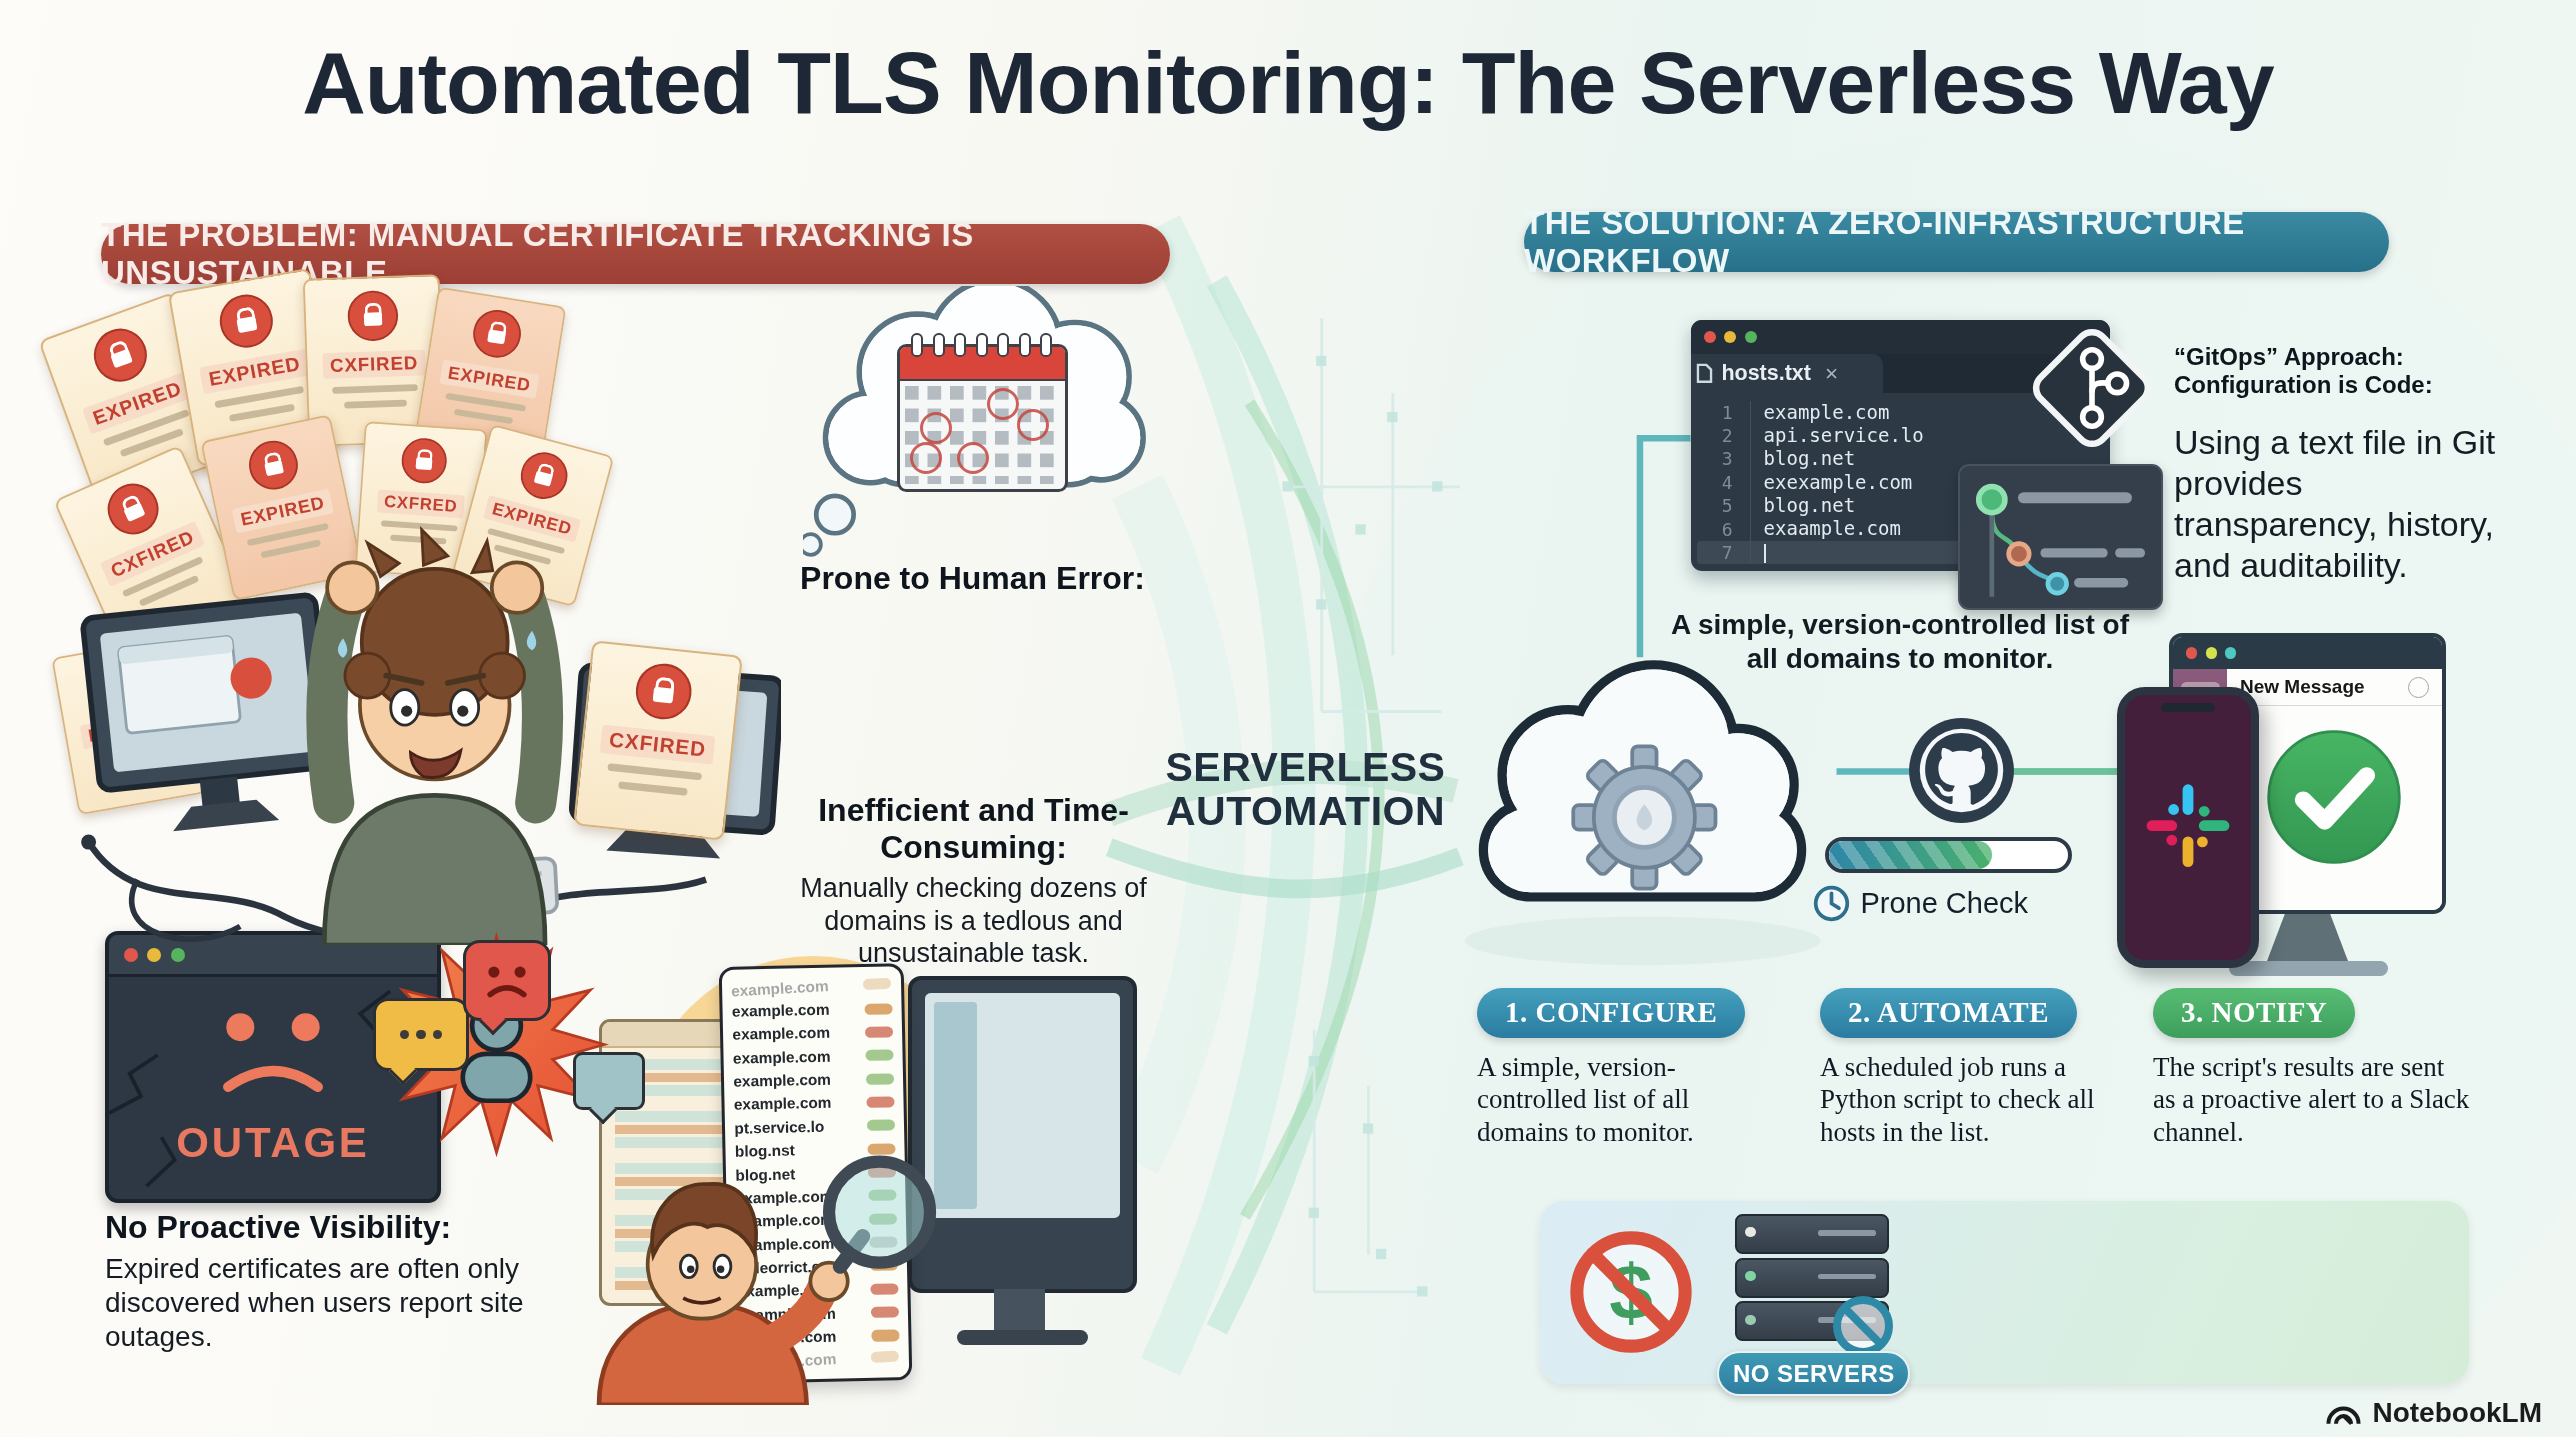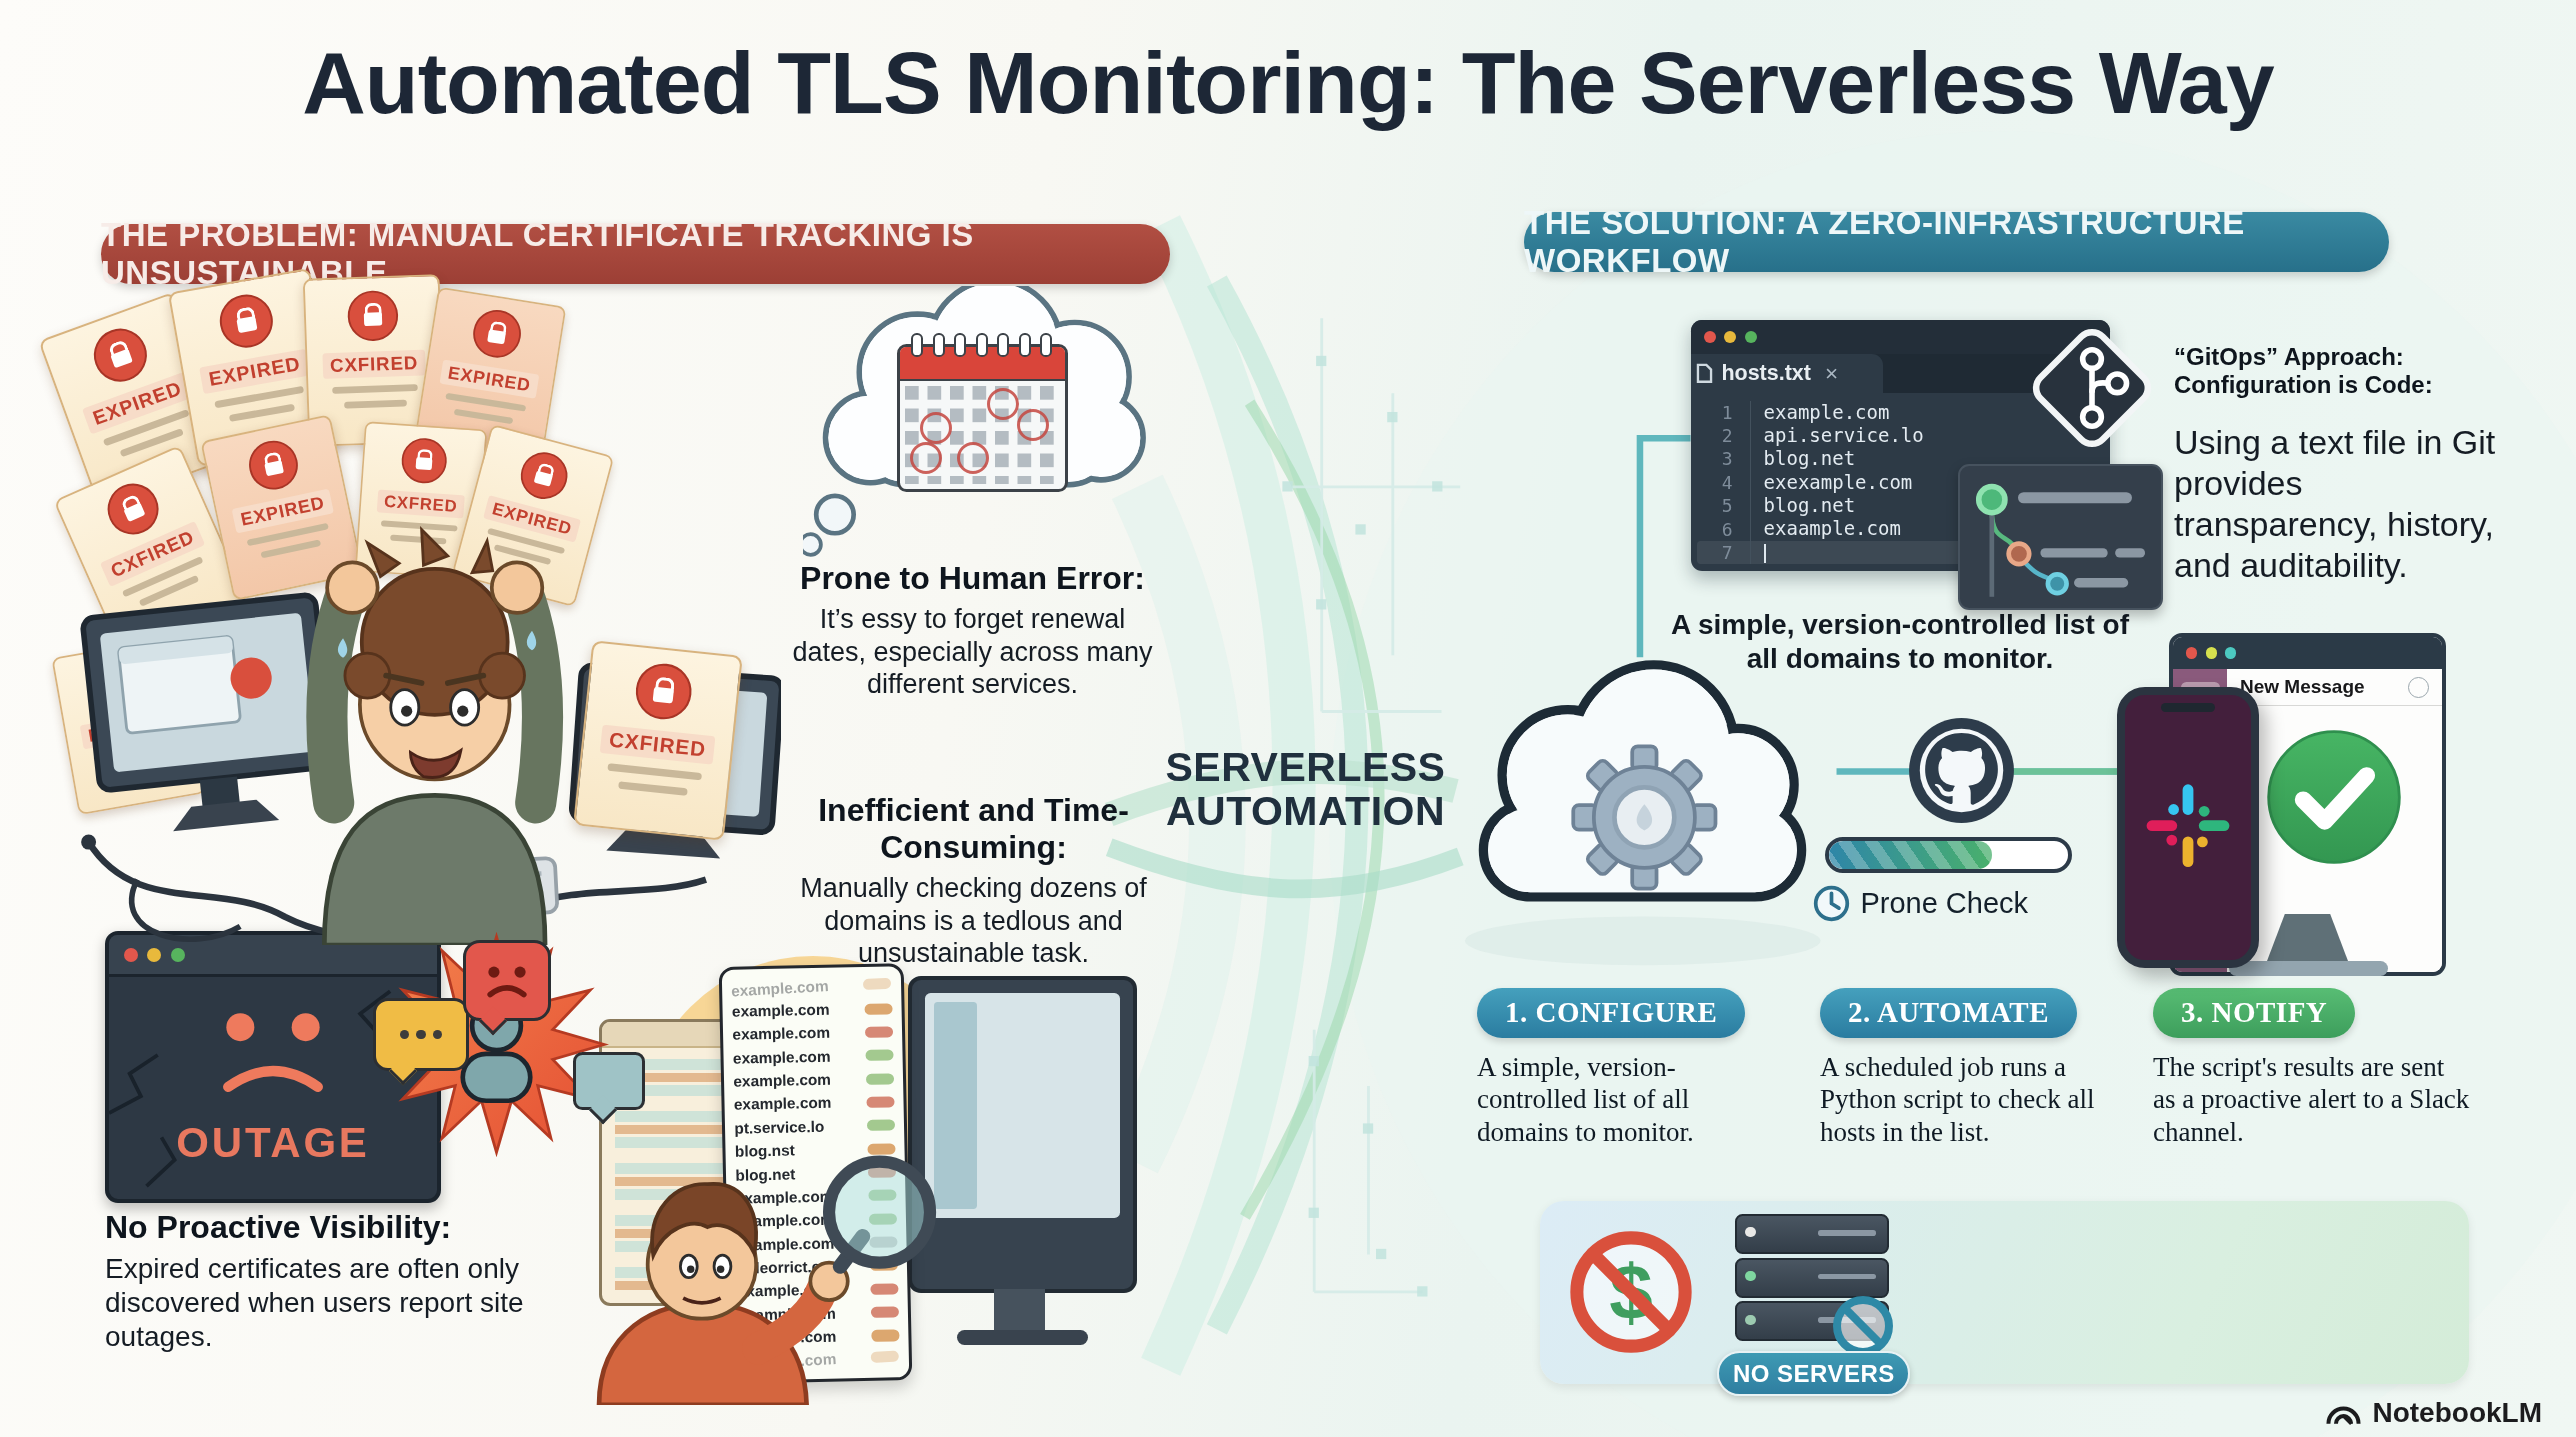--- a/index.html
+++ b/index.html
@@ -150,21 +150,21 @@
     overflow:hidden;box-sizing:border-box;z-index:2;}
   #progress-fill{height:100%;border-radius:15px;
     background:linear-gradient(90deg,#2e86a8,#49b06c),
     repeating-linear-gradient(55deg,rgba(255,255,255,.25) 0 11.2px,transparent 11.2px 22.5px);
     background-blend-mode:overlay;}
   #weekly{left:1812px;top:884px;width:281px;display:flex;align-items:center;gap:9.4px;z-index:2;}
   #weekly span{font-size:29px;color:#14202b;}
 
   
   #notify-scene{left:2117px;top:633px;width:337px;height:356px;}
-  #monitor2{position:absolute;left:52px;top:0;width:277px;height:343px;border:4.7px solid #2b3a47;border-radius:13px;
+  #monitor2{position:absolute;left:52px;top:0;width:277px;height:281px;border:4.7px solid #2b3a47;border-radius:13px;
     background:#fff;box-sizing:border-box;overflow:hidden;}
   .m2-bar{height:32px;background:#2b3a47;display:flex;align-items:center;gap:8.4px;padding-left:13px;}
   .m2-bar .dot{width:11.2px;height:11.2px;}
   .m2-side{position:absolute;left:0;top:32px;bottom:0;width:54px;background:#8a5a7c;}
   .m2-side .sb-bar{height:11.2px;border-radius:5.6px;background:#c2a8b8;margin:13px 7.5px 0 7.5px;opacity:.85;}
   .m2-main{position:absolute;left:54px;top:32px;right:0;bottom:0;background:#fdfdfc;}
   .nm-head{height:36px;border-bottom:1.9px solid #d8d8d6;display:flex;align-items:center;padding:0 13px;
     font-weight:bold;font-size:19px;color:#18181a;}
   .nm-circle{margin-left:auto;width:19px;height:19px;border:1.9px solid #9aa6ad;border-radius:50%;}
   #check-badge{position:absolute;left:37px;top:58px;}
@@ -426,21 +426,20 @@
         <div class="cal-mark" style="left:15px;top:26px;"></div>
         <div class="cal-mark" style="left:5.6px;top:56px;"></div>
         <div class="cal-mark" style="left:52px;top:56px;"></div>
         <div class="cal-mark" style="left:112px;top:22.5px;"></div>
       </div>
     </div>
   </div>
 
   <div class="pt-block" id="pt-human">
     <h3>Prone to Human Error:</h3>
-    <p>It’s essy to forget renewal dates, especially across many different services.</p>
   </div>
   <div class="pt-block" id="pt-ineff">
     <h3 style="max-width:397px;">Inefficient and Time-Consuming:</h3>
     <p>Manually checking dozens of domains is a tedlous and unsustainable task.</p>
   </div>
   <div class="pt-block" id="pt-vis">
     <h3>No Proactive Visibility:</h3>
     <p>Expired certificates are often only discovered when users report site outages.</p>
   </div>
 

